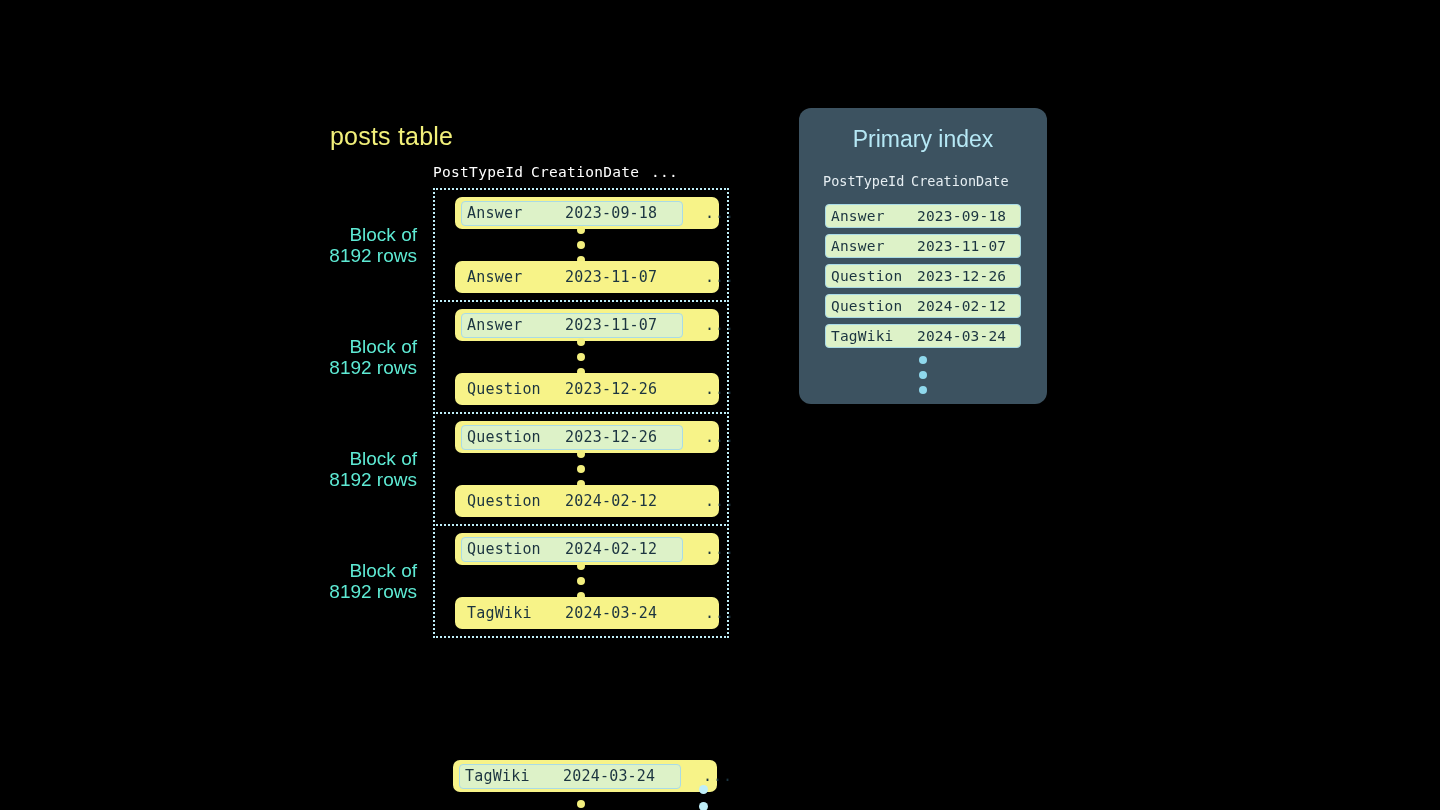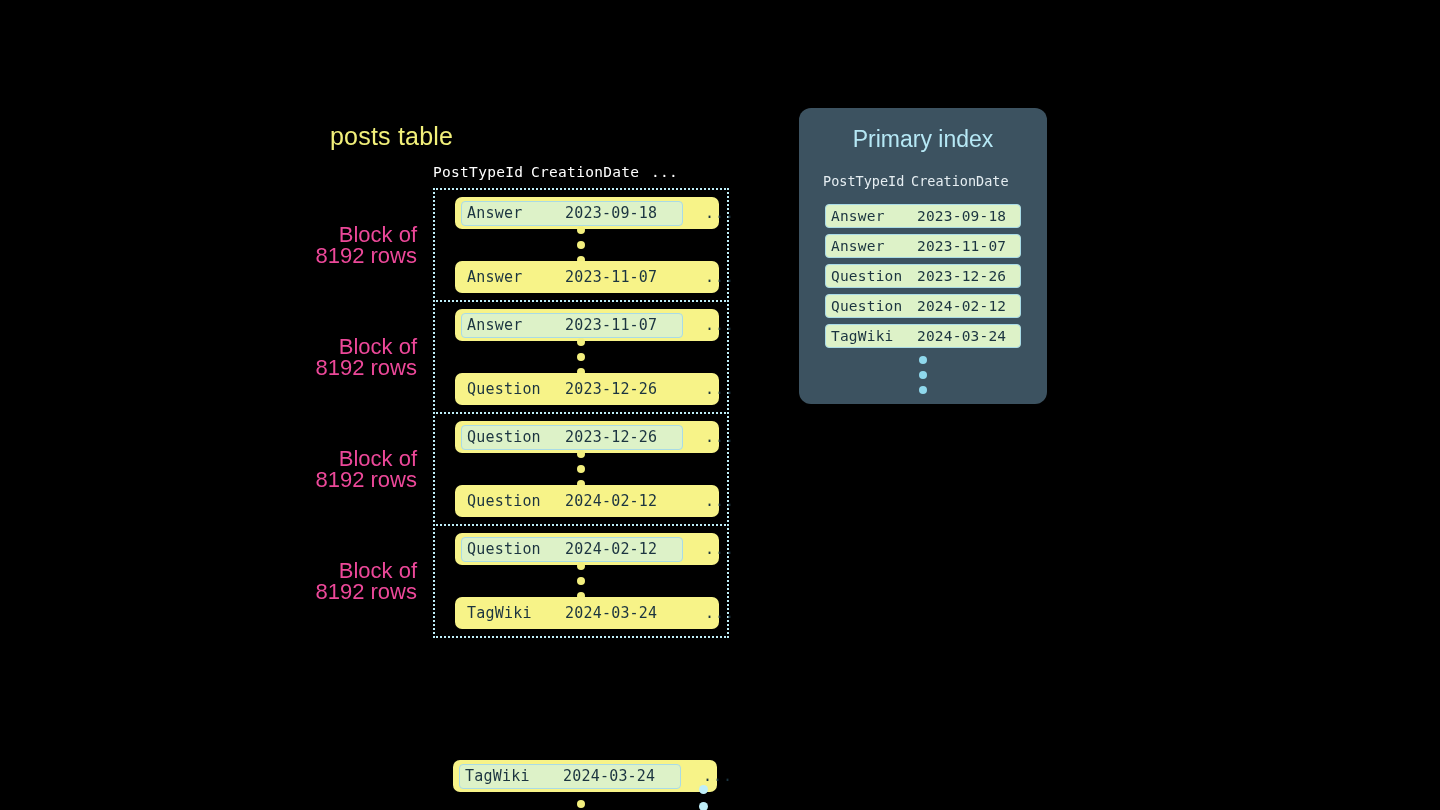--- a/index.html
+++ b/index.html
@@ -73,22 +73,22 @@
   }
   .block:first-child { margin-top: 0; }
 
   .block-label {
     position: absolute;
     left: -208px;
     top: 50%;
     transform: translateY(-50%);
     width: 190px;
     text-align: right;
-    color: #ec4899;
-    font-size: 22px;
+    color: #5eead4;
+    font-size: 19px;
     line-height: 21px;
   }
 
   
   .row-pill {
     position: absolute;
     left: 20px;
     width: 264px;
     height: 32px;
     background: #f7f388;

